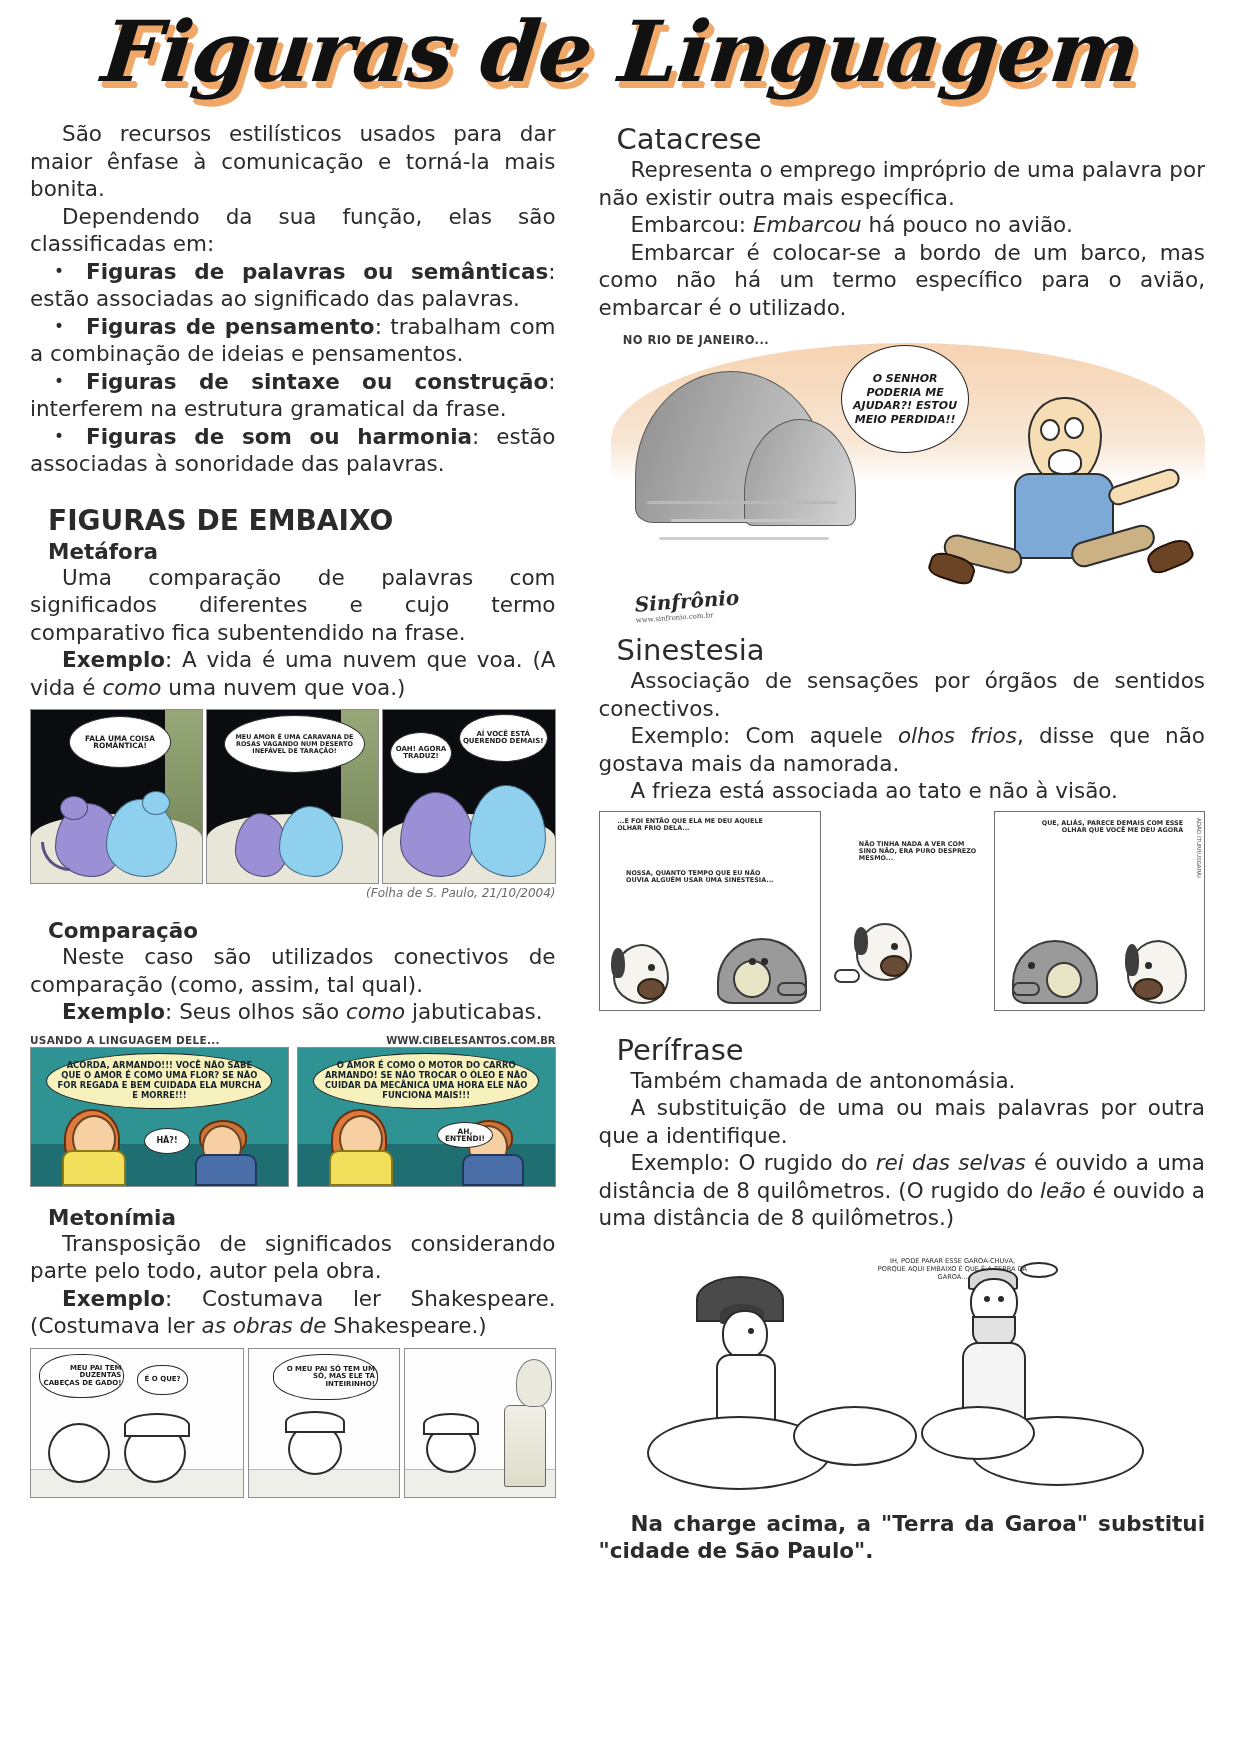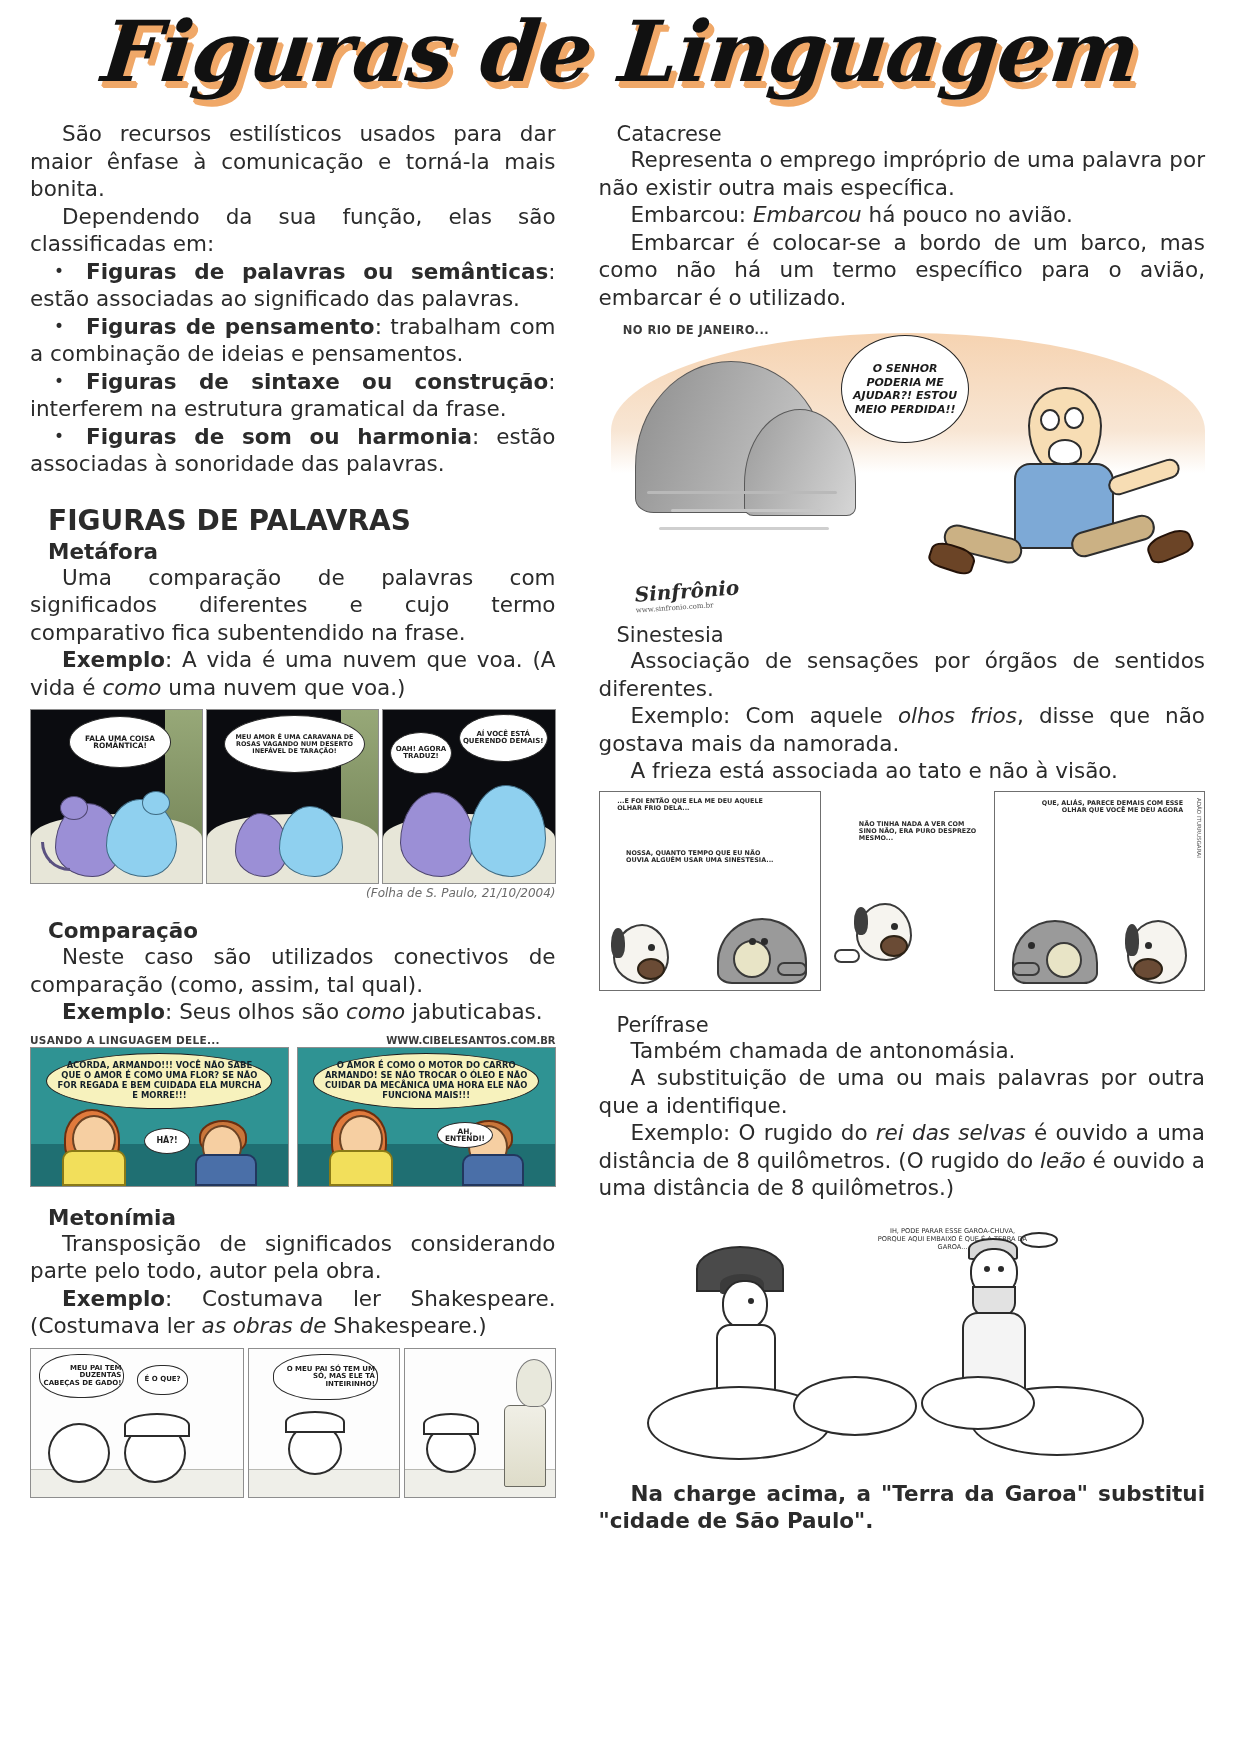--- a/index.html
+++ b/index.html
@@ -63,21 +63,21 @@
     margin:26px 0 2px 18px;
     letter-spacing:0px;
     color:#2b2b2b;
   }
   .h-term-bold{
     font-size:21.5px;
     font-weight:700;
     margin:2px 0 0 18px;
   }
   .h-term{
-    font-size:21px;
+    font-size:29px;
     font-weight:400;
     margin:2px 0 0 18px;
   }
   .b{ font-weight:700; }
   .i{ font-style:italic; }
 
   ul.bullets{ margin:0; padding:0; list-style:none; }
   ul.bullets li{
     font-size:21.5px;
     line-height:1.28;
@@ -308,21 +308,21 @@
       <p class="indent">São recursos estilísticos usados para dar maior ênfase à comunicação e torná-la mais bonita.</p>
       <p class="indent">Dependendo da sua função, elas são classificadas em:</p>
 
       <ul class="bullets">
         <li><span class="bul"></span><span class="b">Figuras de palavras ou semânticas</span><span>: estão associadas ao significado das palavras.</span></li>
         <li><span class="bul"></span><span class="b">Figuras de pensamento</span><span>: trabalham com a combinação de ideias e pensamentos.</span></li>
         <li><span class="bul"></span><span class="b">Figuras de sintaxe ou construção</span><span>: interferem na estrutura gramatical da frase.</span></li>
         <li><span class="bul"></span><span class="b">Figuras de som ou harmonia</span><span>: estão associadas à sonoridade das palavras.</span></li>
       </ul>
 
-      <div class="h-section">FIGURAS DE PALAVRAS</div>
+      <div class="h-section">FIGURAS DE EMBAIXO</div>
 
       <div class="h-term-bold">Metáfora</div>
       <p class="indent">Uma comparação de palavras com significados diferentes e cujo termo comparativo fica subentendido na frase.</p>
       <p class="indent"><span class="b">Exemplo</span><span>: A vida é uma nuvem que voa. (A vida é </span><span class="i">como</span><span> uma nuvem que voa.)</span></p>
 
       <div class="fig">
         <div class="strip">
 
           <div class="panel mouse-panel" style="width:33.2%">
             <div class="mouse-sky"></div>
@@ -463,21 +463,21 @@
         <div class="rio-shoe" style="right:38%;top:228px;width:42px;height:22px;transform:rotate(18deg)"></div>
         <div class="rio-shoe" style="right:2%;top:216px;width:42px;height:22px;transform:rotate(-22deg)"></div>
         <div style="position:absolute;right:4%;top:150px;width:70px;height:16px;background:#f7ddb4;border:2px solid #2d2d2d;border-radius:10px;transform:rotate(-18deg)"></div>
         <div class="rio-sig">
           <span>Sinfrônio</span>
           <small>www.sinfronio.com.br</small>
         </div>
       </div>
 
       <div class="h-term" style="margin-top:6px">Sinestesia</div>
-      <p class="indent">Associação de sensações por órgãos de sentidos diferentes.</p>
+      <p class="indent">Associação de sensações por órgãos de sentidos conectivos.</p>
       <p class="indent"><span>Exemplo: Com aquele </span><span class="i">olhos frios</span><span>, disse que não gostava mais da namorada.</span></p>
       <p class="indent">A frieza está associada ao tato e não à visão.</p>
 
       <div class="dog-row">
 
         <div class="dog-panel" style="width:38%;height:200px">
           <div class="txt-tiny" style="left:8%;top:6px;width:74%">...E FOI ENTÃO QUE ELA ME DEU AQUELE OLHAR FRIO DELA...</div>
           <div class="txt-tiny" style="left:12%;top:58px;width:70%">NOSSA, QUANTO TEMPO QUE EU NÃO OUVIA ALGUÉM USAR UMA SINESTESIA...</div>
           <div class="dog" style="left:6%;bottom:6px;width:52px;height:56px">
             <div class="dog-ear" style="left:-4px;top:2px;width:14px;height:30px"></div>

